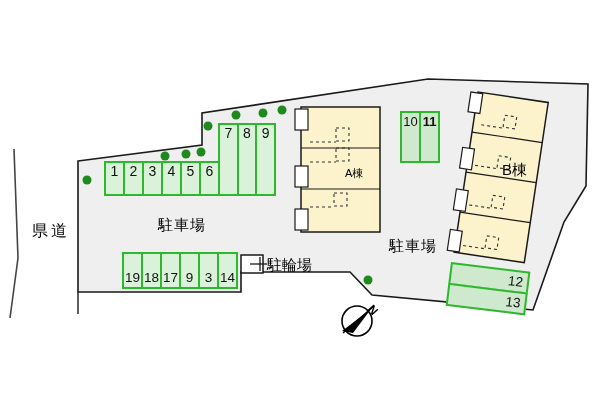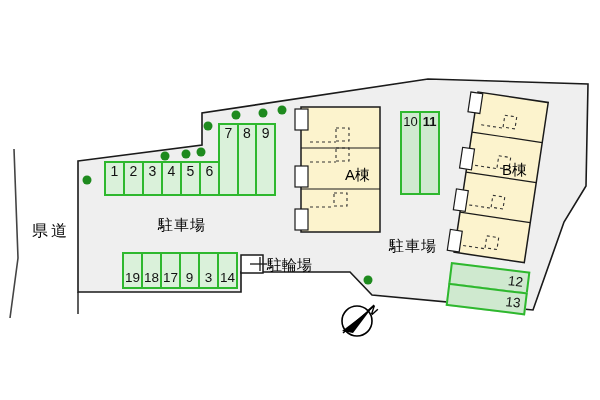--- a/index.html
+++ b/index.html
@@ -26,21 +26,21 @@
   .prow-slant{
     box-sizing:border-box;height:23px;border:2px solid #2eb82e;background:#cfe9cf;
     text-align:right;padding-right:4px;font-size:13.5px;line-height:19px;color:#111;
   }
   .prow-slant + .prow-slant{margin-top:-2px;}
   .map-label{position:absolute;color:#000;z-index:7;white-space:nowrap;}
   #label-road{left:32px;top:221px;font-size:16px;letter-spacing:3px;}
   #label-parking-left{left:158px;top:216px;font-size:15px;letter-spacing:1px;}
   #label-parking-right{left:389px;top:237px;font-size:15px;letter-spacing:1px;}
   #label-bicycle{left:267px;top:256px;font-size:15px;}
-  #label-bldg-a{left:345px;top:166px;font-size:15px;text-align:center;}
+  #label-bldg-a{left:345px;top:166px;font-size:11px;text-align:center;}
   #label-bldg-b{left:502px;top:161px;font-size:15px;}
   #watermark{
     position:absolute;left:196px;top:177px;z-index:6;
     font-size:42px;letter-spacing:3px;color:#c3c3c3;opacity:0.5;
   }
 </style>
 </head>
 <body>
 
 <div id="stage">
@@ -122,21 +122,21 @@
     <div class="pcell top">5</div>
     <div class="pcell top">6</div>
   </div>
 
   <div class="prow" id="row-7-9" style="left:218px;top:123px;width:58px;height:73px;">
     <div class="pcell top">7</div>
     <div class="pcell top">8</div>
     <div class="pcell top">9</div>
   </div>
 
-  <div class="prow" id="row-10-11" style="left:392px;top:111px;width:40px;height:84px;padding-left:8px;">
+  <div class="prow" id="row-10-11" style="left:392px;top:111px;width:40px;height:52px;padding-left:8px;">
     <div class="pcell top mid" style="font-size:13px;">10</div>
     <div class="pcell top mid" style="font-size:13px;font-weight:bold;">11</div>
   </div>
 
   <div id="row-12-13">
     <div class="prow-slant">12</div>
     <div class="prow-slant">13</div>
   </div>
 
   <div class="prow" id="row-14-19" style="left:122px;top:252px;width:116px;height:37px;">

